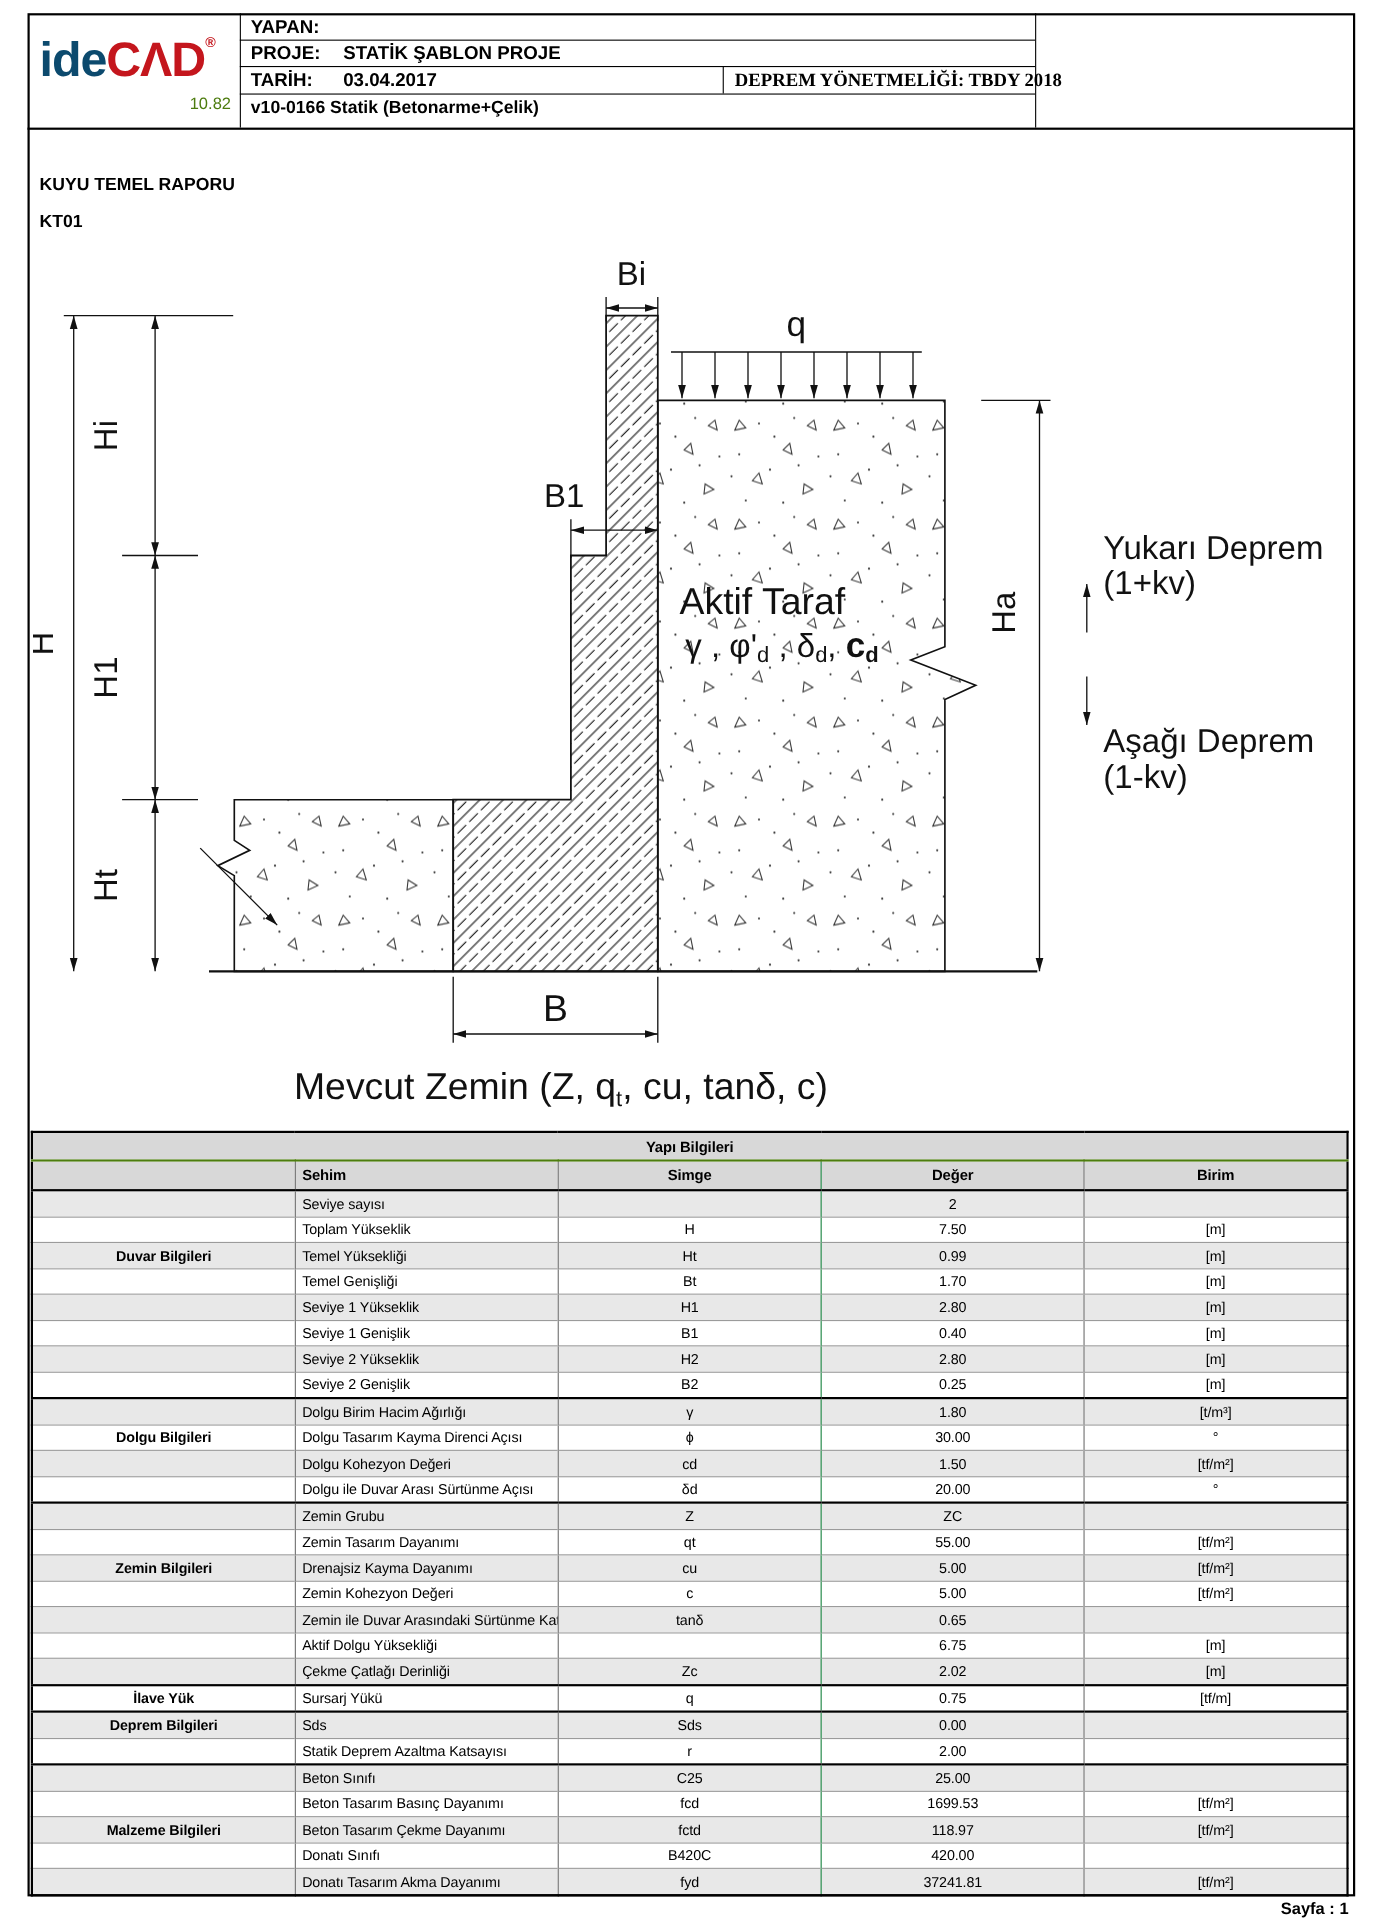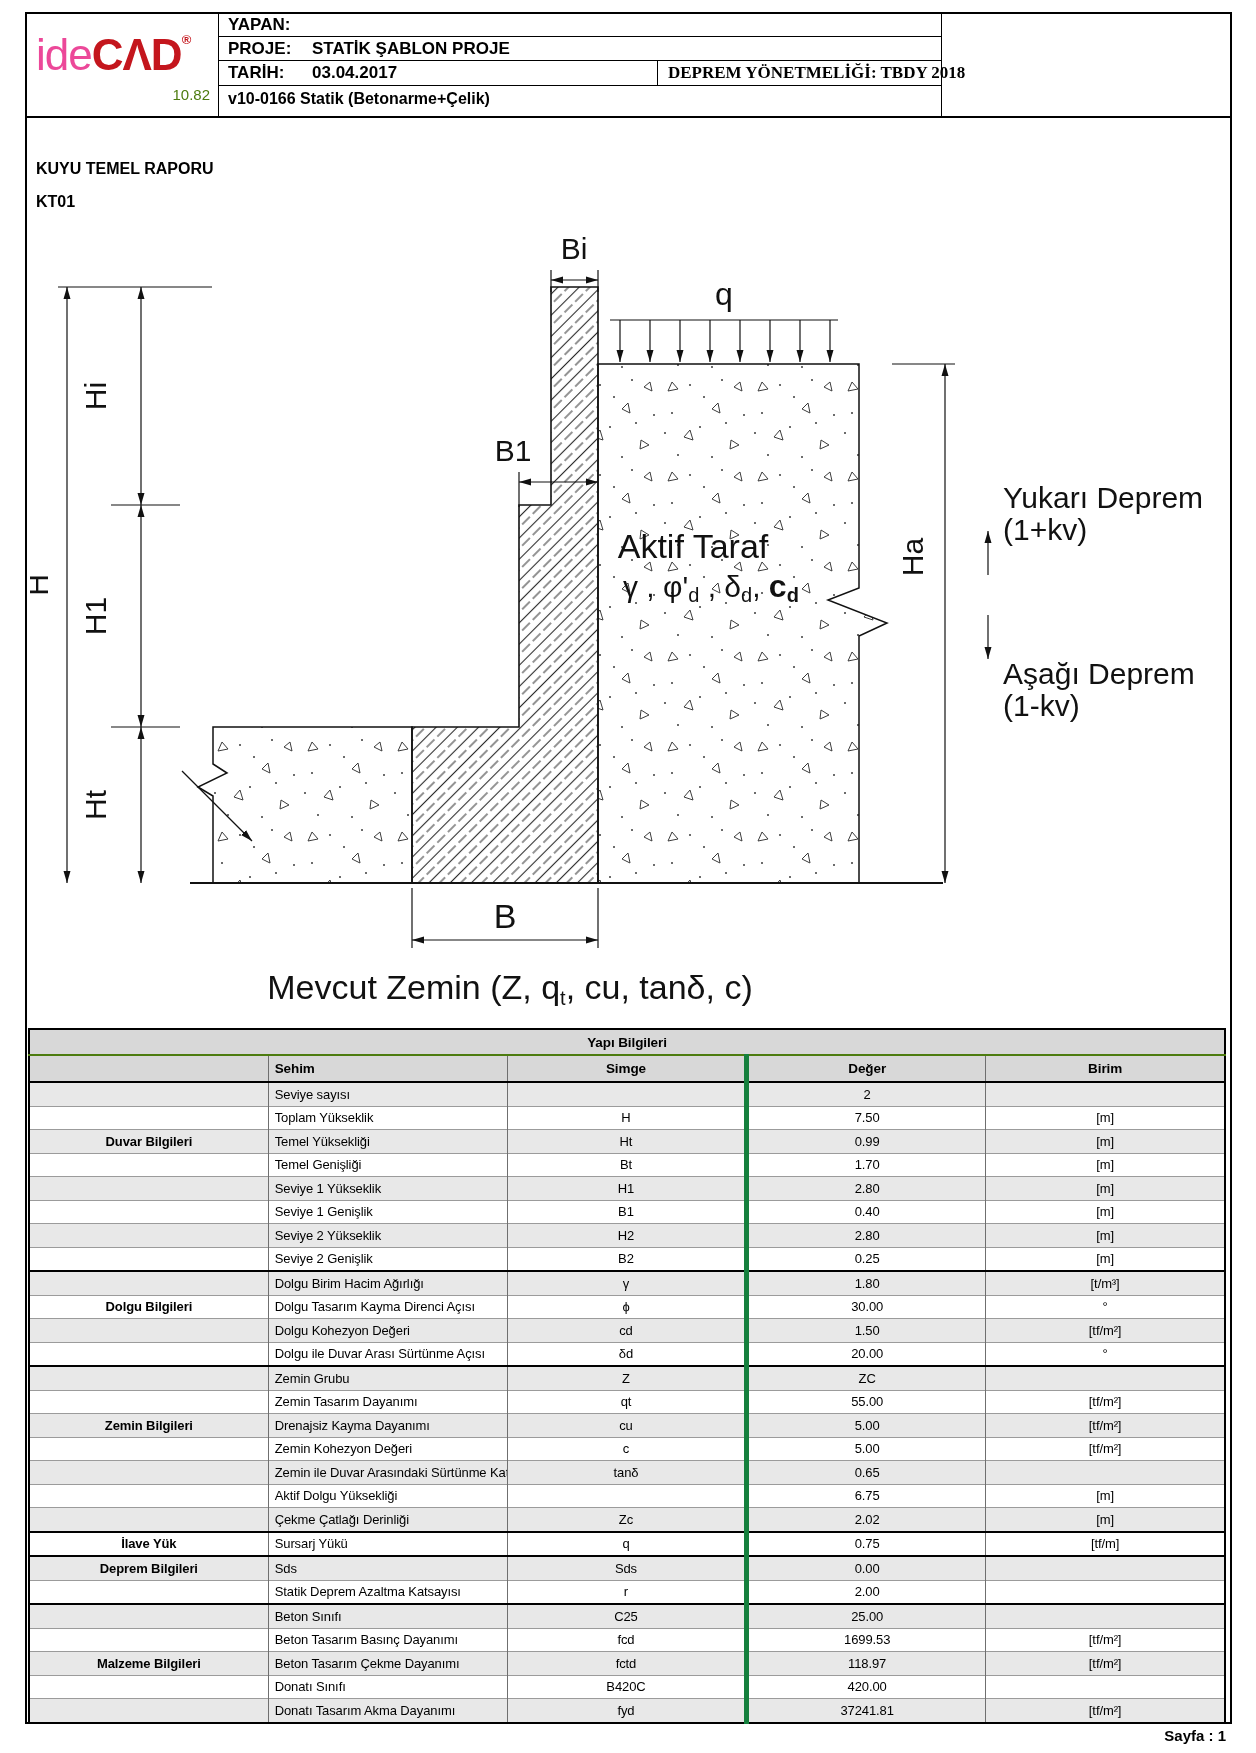--- a/index.html
+++ b/index.html
@@ -7,37 +7,37 @@
         font-family:"Liberation Sans",sans-serif;color:#000;overflow:hidden;}
   .abs{position:absolute;}
   
   .page-border{left:25px;top:12px;width:1203px;height:1708px;border:2px solid #000;}
   .hline{background:#000;height:1px;}
   .vline{background:#000;width:1px;}
   .hdr-txt{font-weight:bold;font-size:17px;white-space:nowrap;}
   .hdr-big{font-weight:bold;font-size:16px;white-space:nowrap;}
   
   .logo{left:36px;top:30px;font-size:44px;letter-spacing:-1px;white-space:nowrap;}
-  .logo .ide{color:#ec4899;font-weight:400;}
+  .logo .ide{color:#0c4a6e;font-weight:700;}
   .logo .cad{color:#c4161d;font-weight:bold;}
   .logo .reg{color:#c4161d;font-size:13px;vertical-align:26px;font-weight:bold;}
   .logo-ver{left:120px;top:86px;width:90px;text-align:right;font-size:15px;color:#4d7c0f;}
   .title-txt{font-weight:bold;font-size:16px;}
   
   table.yapi{position:absolute;left:28px;top:1028px;width:1198px;border-collapse:collapse;
              table-layout:fixed;border:2px solid #000;font-size:13px;letter-spacing:-0.1px;}
   table.yapi td,table.yapi th{padding:0 6px;overflow:hidden;white-space:nowrap;}
   tr.ttl td{background:#d8d8d8;text-align:center;font-weight:bold;font-size:13.5px;
             height:24px;border-bottom:2px solid #4d7c0f;}
   tr.cols th{background:#d8d8d8;height:25px;border-bottom:2px solid #000;font-size:13.5px;}
   tr.cols th.c-sehim{text-align:left;}
   tr.cols th{text-align:center;}
   td.c-group{width:270px;text-align:center;font-weight:bold;border-right:1px solid #6f6f6f;}
   td.c-sehim,th.c-sehim{width:622px;text-align:left;border-right:1px solid #6f6f6f;}
-  td.c-simge,th.c-simge{width:112px;text-align:center;border-right:5px solid #15803d;}
+  td.c-simge,th.c-simge{width:112px;text-align:center;border-right:1px solid #15803d;}
   td.c-deger,th.c-deger{width:112px;text-align:center;border-right:1px solid #6f6f6f;}
   td.c-birim,th.c-birim{width:80px;text-align:center;}
   th.c-group{width:270px;border-right:1px solid #6f6f6f;}
   tr.drow td{height:22.5px;border-top:1px solid #9b9b9b;}
   tr.drow.stripe td{background:#e8e8e8;}
   tr.drow.sep td{border-top:2px solid #000;}
   .footer{font-weight:bold;font-size:15px;text-align:right;}
   
   svg text{font-family:"Liberation Sans",sans-serif;fill:#111;}
   .dim{font-size:30px;}

